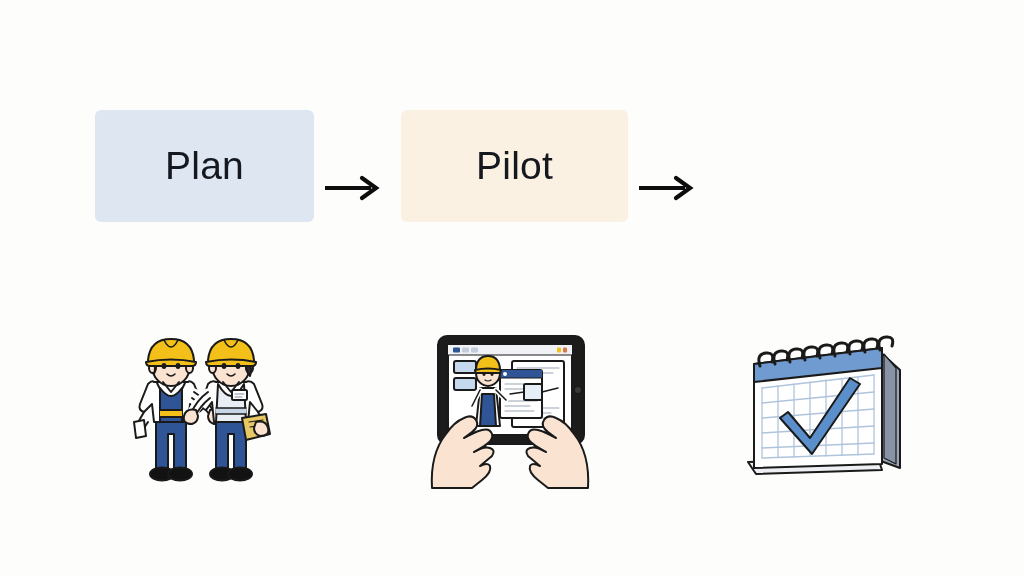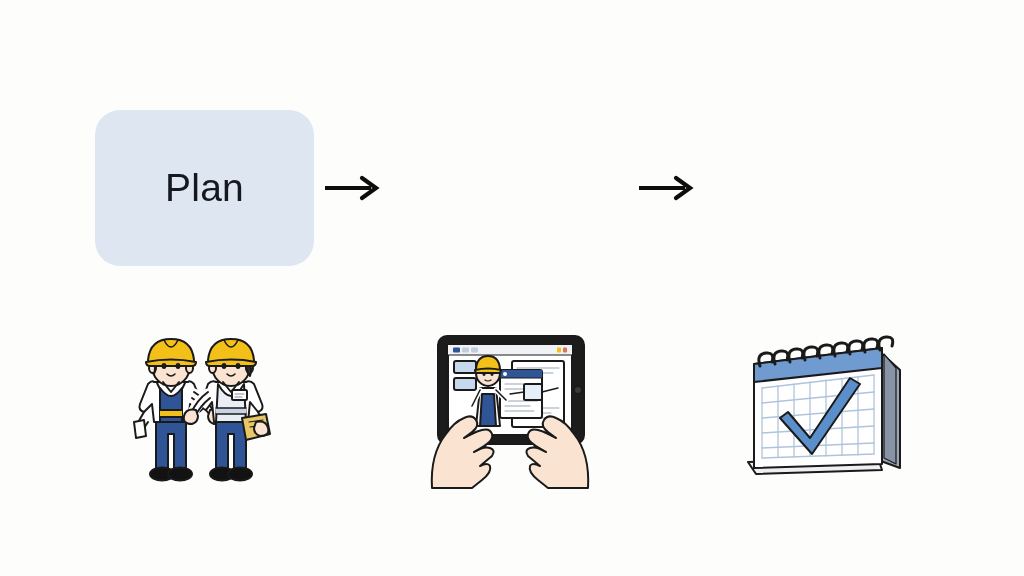--- a/index.html
+++ b/index.html
@@ -21,22 +21,22 @@
     position: absolute;
     left: 0;
     top: 110px;
     width: 1024px;
     height: 158px;
   }
 
   .stage-box {
     position: absolute;
     top: 0;
-    height: 156px;
-    border-radius: 25px;
+    height: 112px;
+    border-radius: 6px;
     display: flex;
     align-items: center;
     justify-content: center;
   }
 
   .stage-label {
     font-size: 39px;
     font-weight: 500;
     letter-spacing: 0.2px;
     color: #16181F;
@@ -85,20 +85,23 @@
     <span class="stage-label" style="color: rgb(22, 24, 31);">Plan</span>
   </div>
 
   <div class="arrow-wrap" id="arrow-0">
     <svg width="62" height="26" viewBox="0 0 62 26" aria-hidden="true">
       <path d="M2 13 H48" stroke="#0D0D0D" stroke-width="4.2" stroke-linecap="butt" fill="none"></path>
       <path d="M39 3 L53 13 L39 23" stroke="#0D0D0D" stroke-width="4.2" fill="none" stroke-linecap="round" stroke-linejoin="miter"></path>
     </svg>
   </div>
 
+  <div class="stage-box" id="stage-box-1" style="background: rgb(251, 241, 226);">
+    <span class="stage-label" style="color: rgb(22, 24, 31);">Pilot</span>
+  </div>
 
   <div class="arrow-wrap" id="arrow-1">
     <svg width="62" height="26" viewBox="0 0 62 26" aria-hidden="true">
       <path d="M2 13 H48" stroke="#0D0D0D" stroke-width="4.2" stroke-linecap="butt" fill="none"></path>
       <path d="M39 3 L53 13 L39 23" stroke="#0D0D0D" stroke-width="4.2" fill="none" stroke-linecap="round" stroke-linejoin="miter"></path>
     </svg>
   </div>
 
 </div>
 

